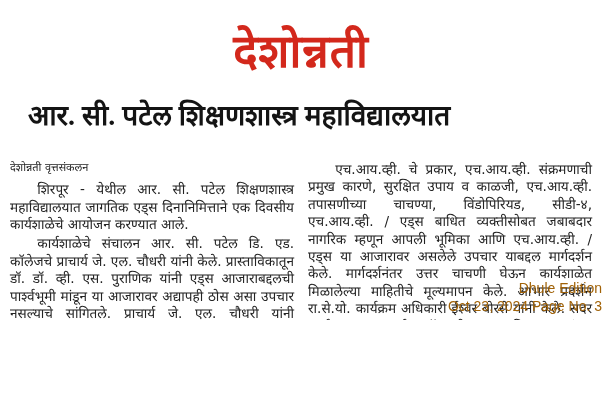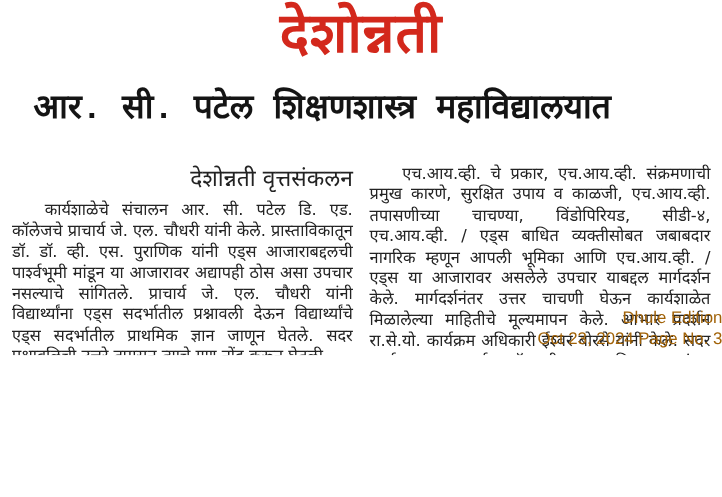--- a/index.html
+++ b/index.html
@@ -8,55 +8,56 @@
     background: #ffffff;
   }
   .page {
     position: relative;
     width: 602px;
     height: 296px;
     background: #ffffff;
     overflow: hidden;
     font-family: "DejaVu Sans", sans-serif;
     color: #1c1c1c;
+    margin-top: 24px;
   }
   .masthead {
     text-align: center;
     padding-top: 2px;
     height: 52px;
     line-height: 50px;
     font-size: 46px;
     font-weight: 800;
     color: #d3281c;
     font-family: "DejaVu Serif", serif;
     letter-spacing: 1px;
   }
   .headline {
     padding: 2px 18px 4px 28px;
     font-size: 28px;
     line-height: 1.2;
     font-weight: 800;
     color: #141414;
-    font-family: Liberation Mono, monospace;
+    font-family: Liberation Serif, serif;
   }
   .headline .hl-line { display: block; }
   .body-columns {
     display: flex;
     gap: 14px;
     padding: 6px 10px 0 10px;
     font-size: 13.6px;
     line-height: 1.28;
     text-align: justify;
     color: #232323;
   }
   .col { flex: 1 1 0; }
   .byline {
-    font-size: 19px;
+    font-size: 11px;
     margin: 0 0 6px 0;
-    text-align: right;
+    text-align: left;
   }
   .para {
     margin: 0 0 2px 0;
   }
   .para.indent { text-indent: 2em; }
   .footer {
     position: absolute;
     left: 0;
     right: 0;
     bottom: 4px;
@@ -76,20 +77,21 @@
   <div class="masthead">देशोन्नती</div>
 
   <h1 class="headline">
     <span class="hl-line">आर. सी. पटेल शिक्षणशास्त्र महाविद्यालयात</span>
   </h1>
 
   <div class="body-columns">
 
     <div class="col">
       <p class="byline">देशोन्नती वृत्तसंकलन</p>
+      <p class="para indent">शिरपूर - येथील आर. सी. पटेल शिक्षणशास्त्र महाविद्यालयात जागतिक एड्स दिनानिमित्ताने एक दिवसीय कार्यशाळेचे आयोजन करण्यात आले.</p>
       <p class="para indent">कार्यशाळेचे संचालन आर. सी. पटेल डि. एड. कॉलेजचे प्राचार्य जे. एल. चौधरी यांनी केले. प्रास्ताविकातून डॉ. डॉ. व्ही. एस. पुराणिक यांनी एड्स आजाराबद्दलची पार्श्वभूमी मांडून या आजारावर अद्यापही ठोस असा उपचार नसल्याचे सांगितले. प्राचार्य जे. एल. चौधरी यांनी विद्यार्थ्यांना एड्स सदर्भातील प्रश्नावली देऊन विद्यार्थ्यांचे एड्स सदर्भातील प्राथमिक ज्ञान जाणून घेतले. सदर प्रश्नावलिची उत्तरे तपासून त्याचे गुण नोंद करून घेतली.</p>
     </div>
 
     <div class="col">
       <p class="para indent">एच.आय.व्ही. चे प्रकार, एच.आय.व्ही. संक्रमणाची प्रमुख कारणे, सुरक्षित उपाय व काळजी, एच.आय.व्ही. तपासणीच्या चाचण्या, विंडोपिरियड, सीडी-४, एच.आय.व्ही. / एड्स बाधित व्यक्तीसोबत जबाबदार नागरिक म्हणून आपली भूमिका आणि एच.आय.व्ही. / एड्स या आजारावर असलेले उपचार याबद्दल मार्गदर्शन केले. मार्गदर्शनंतर उत्तर चाचणी घेऊन कार्यशाळेत मिळालेल्या माहितीचे मूल्यमापन केले. आभार प्रदर्शन रा.से.यो. कार्यक्रम अधिकारी ईश्वर बोरसे यांनी केले. सदर कार्यशाळा प्राचार्य डॉ दीपक बाविस्कर यांच्या मार्गदर्शनाखाली संपन्न झाली.</p>
     </div>
 
   </div>
 
   <div class="footer">

